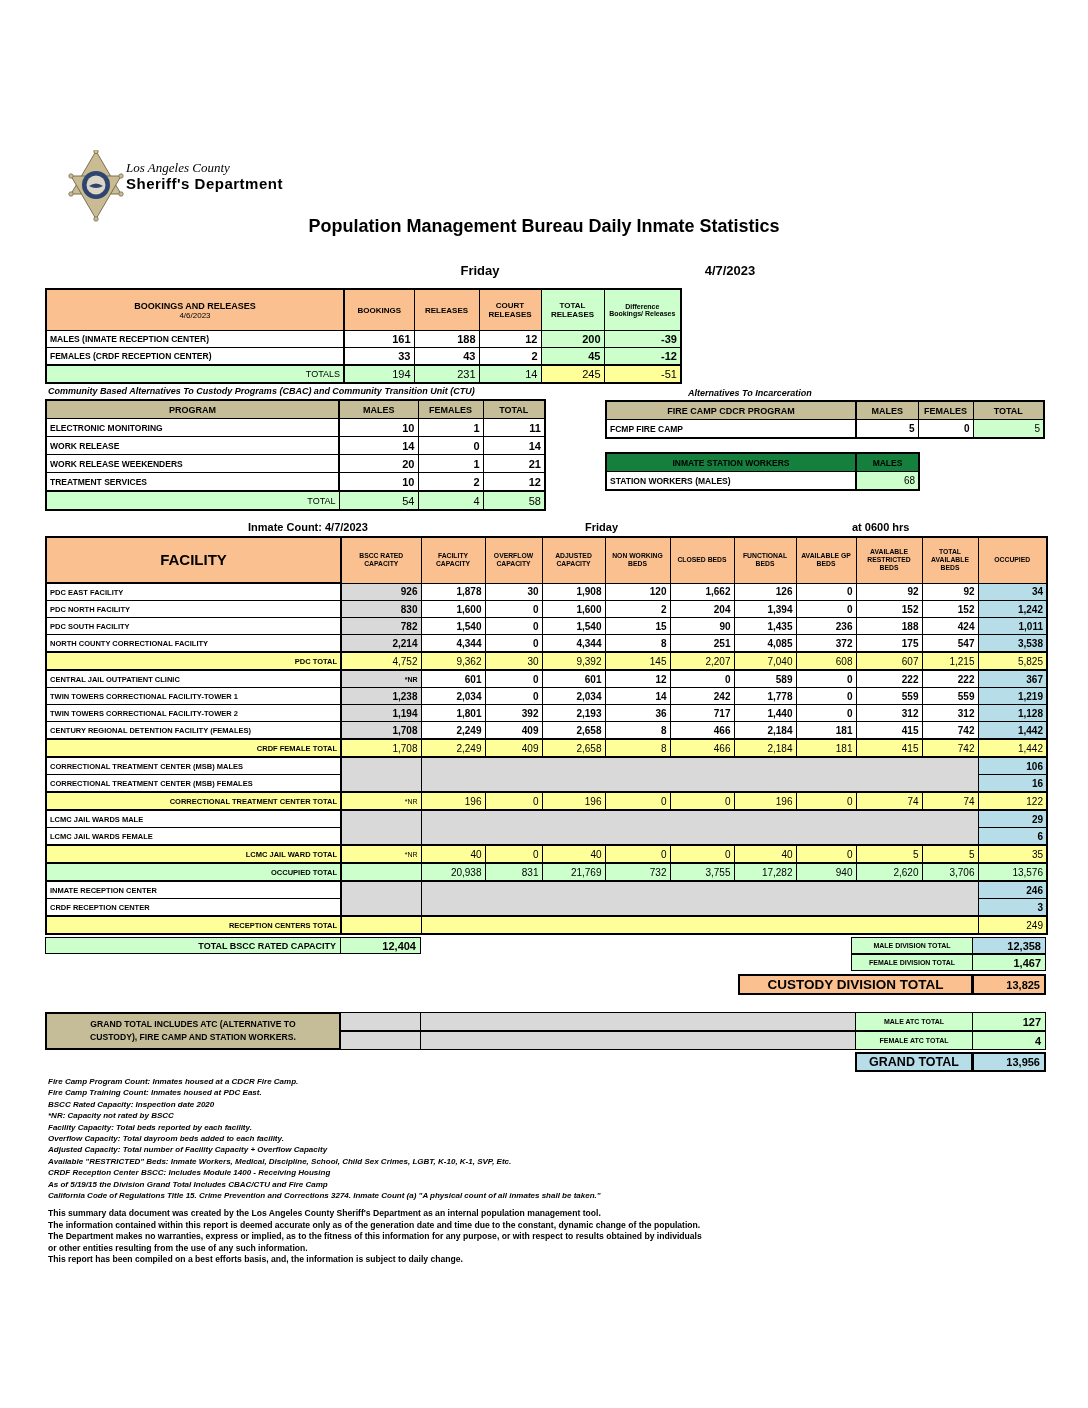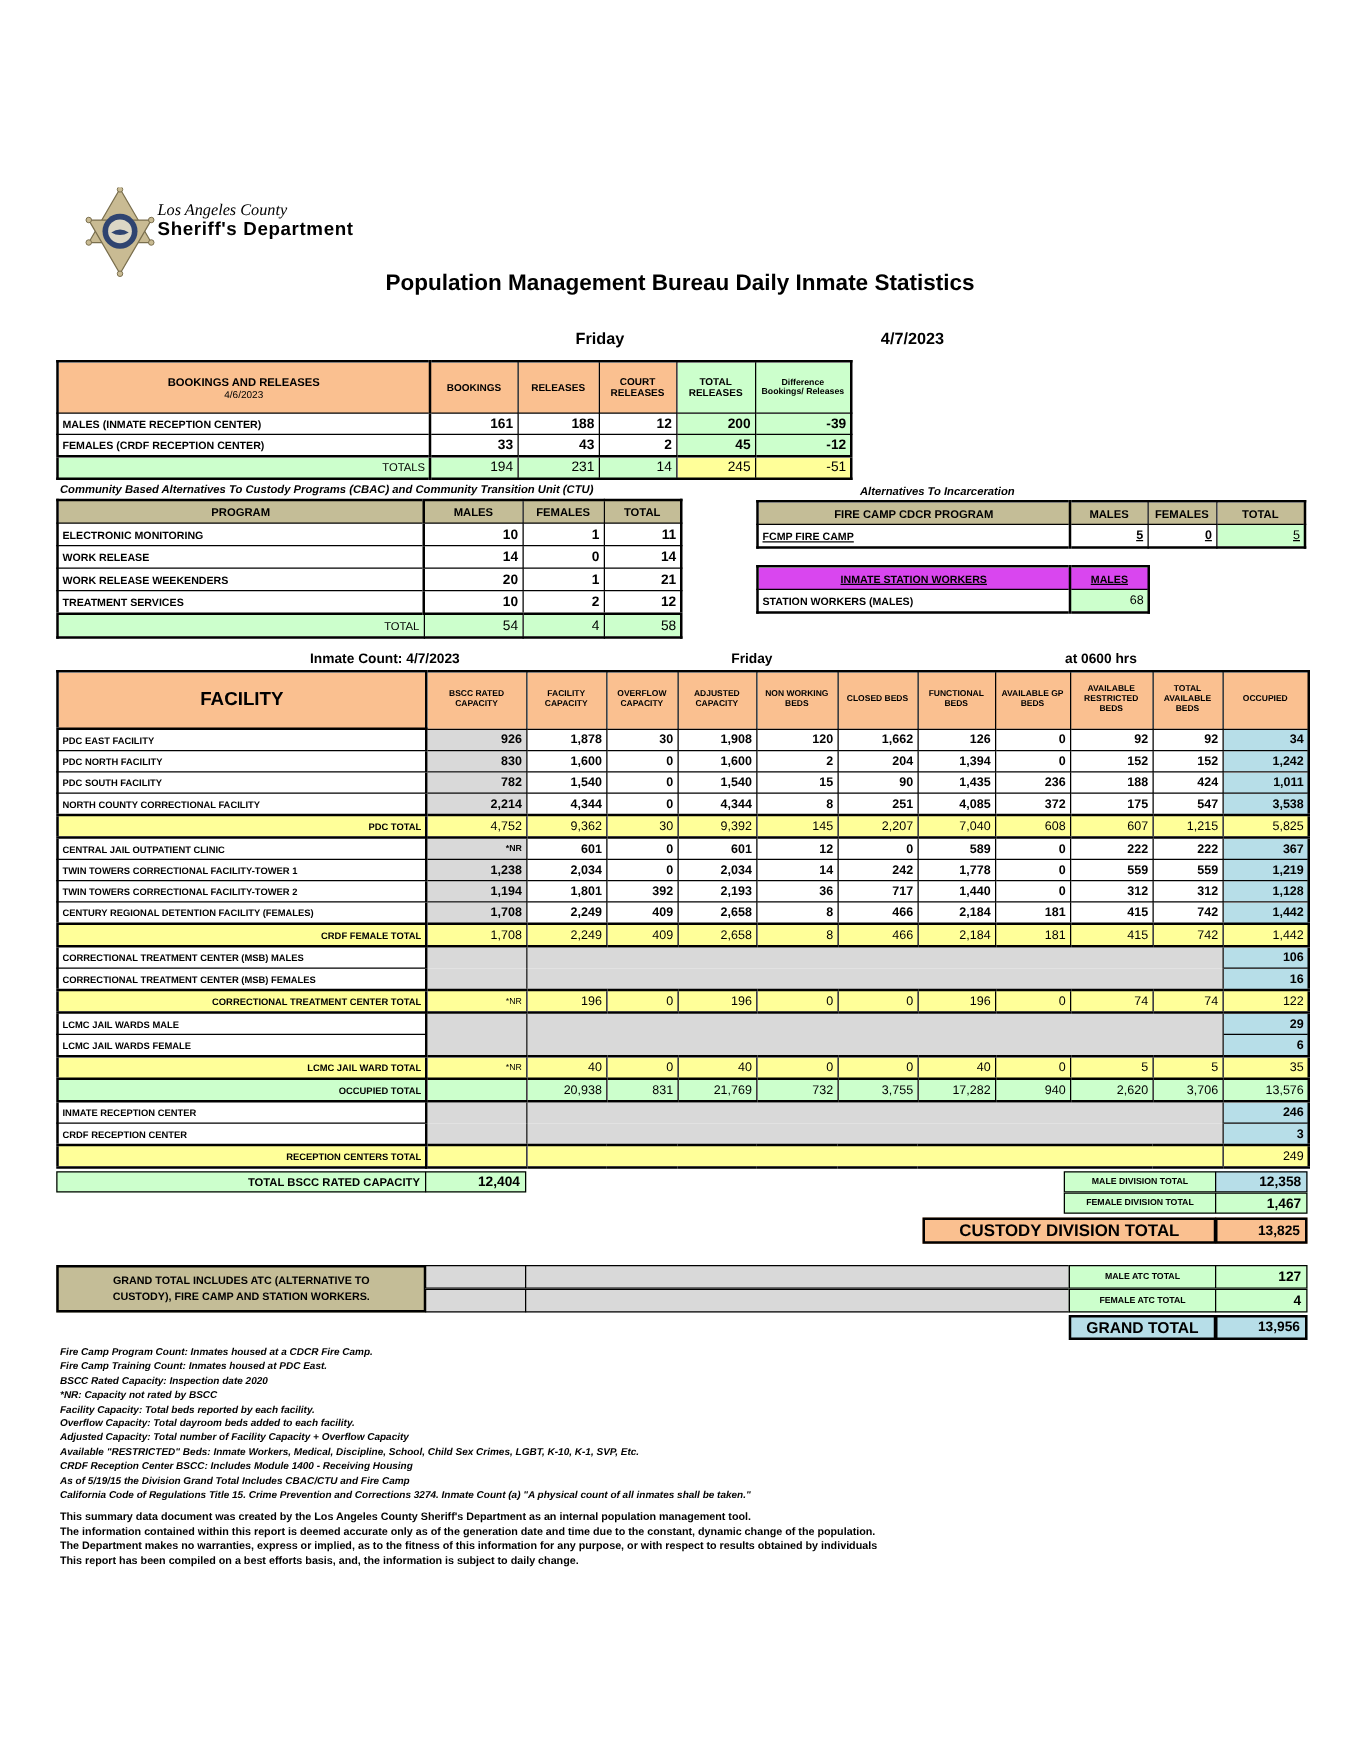--- a/index.html
+++ b/index.html
@@ -43,26 +43,26 @@
   #cbac-table td{height:17px;}
   #cbac-table tr.data td{font-weight:bold;font-size:11px;}
   #cbac-table tr.data td.lbl{font-size:8.5px;border-right:2px solid #000;}
   #cbac-table tr.total td{background:#CCFFCC;font-size:11px;border-top:2px solid #000;}
   #cbac-table tr.total td.lbl{text-align:right;font-size:9px;}
 
   
   #ati-title{left:688px;top:388px;font-weight:bold;font-style:italic;font-size:9px;}
   #firecamp-table{left:605px;top:400px;width:438px;}
   #firecamp-table th{background:#C4BD97;font-weight:bold;font-size:9px;height:17px;}
-  #firecamp-table td{height:17px;font-size:10px;text-decoration:underline;}
+  #firecamp-table td{height:17px;font-size:10px;}
   #firecamp-table td.lbl{font-weight:bold;font-size:8.5px;border-right:2px solid #000;}
   #firecamp-table td.mv{font-weight:bold;}
   #firecamp-table td.gn{background:#CCFFCC;}
   #station-table{left:605px;top:452px;width:313px;}
-  #station-table th{background:#d946ef;font-weight:bold;font-size:8.5px;height:17px;text-decoration:underline;}
+  #station-table th{background:#15803d;font-weight:bold;font-size:8.5px;height:17px;}
   #station-table td{height:17px;font-size:10px;}
   #station-table td.lbl{font-weight:bold;font-size:8.5px;border-right:2px solid #000;}
   #station-table td.gn{background:#CCFFCC;}
 
   
   #fac-caption-left{left:248px;top:521px;font-weight:bold;font-size:11px;}
   #fac-caption-center{left:585px;top:521px;font-weight:bold;font-size:11px;}
   #fac-caption-right{left:852px;top:521px;font-weight:bold;font-size:11px;}
   #facility-table{left:45px;top:536px;width:1001px;}
   #facility-table th{background:#FAC090;font-weight:bold;font-size:6.8px;height:44px;text-align:center;line-height:1.25;}
@@ -572,16 +572,17 @@
       <div>Adjusted Capacity: Total number of Facility Capacity + Overflow Capacity</div>
       <div>Available "RESTRICTED" Beds: Inmate Workers, Medical, Discipline, School, Child Sex Crimes,  LGBT, K-10, K-1, SVP, Etc.</div>
       <div>CRDF Reception Center BSCC: Includes Module 1400 - Receiving Housing</div>
       <div>As of 5/19/15 the Division Grand Total Includes CBAC/CTU and Fire Camp</div>
       <div>California Code of Regulations Title 15. Crime Prevention and Corrections 3274. Inmate Count (a) "A physical count of all inmates shall be taken."</div>
     </div>
   <div class="abs" id="disclaimer">
       <div>This summary data document was created by the Los Angeles County Sheriff's Department as an internal population management tool.</div>
       <div>The information contained within this report is deemed accurate only as of the generation date and time due to the constant, dynamic change of the population.</div>
       <div>The Department makes no warranties, express or implied, as to the fitness of this information for any purpose, or with respect to results obtained by individuals</div>
+      <div>or other entities resulting from the use of any such information.</div>
       <div>This report has been compiled on a best efforts basis, and, the information is subject to daily change.</div>
     </div>
 
 </div>
 
 </body></html>

